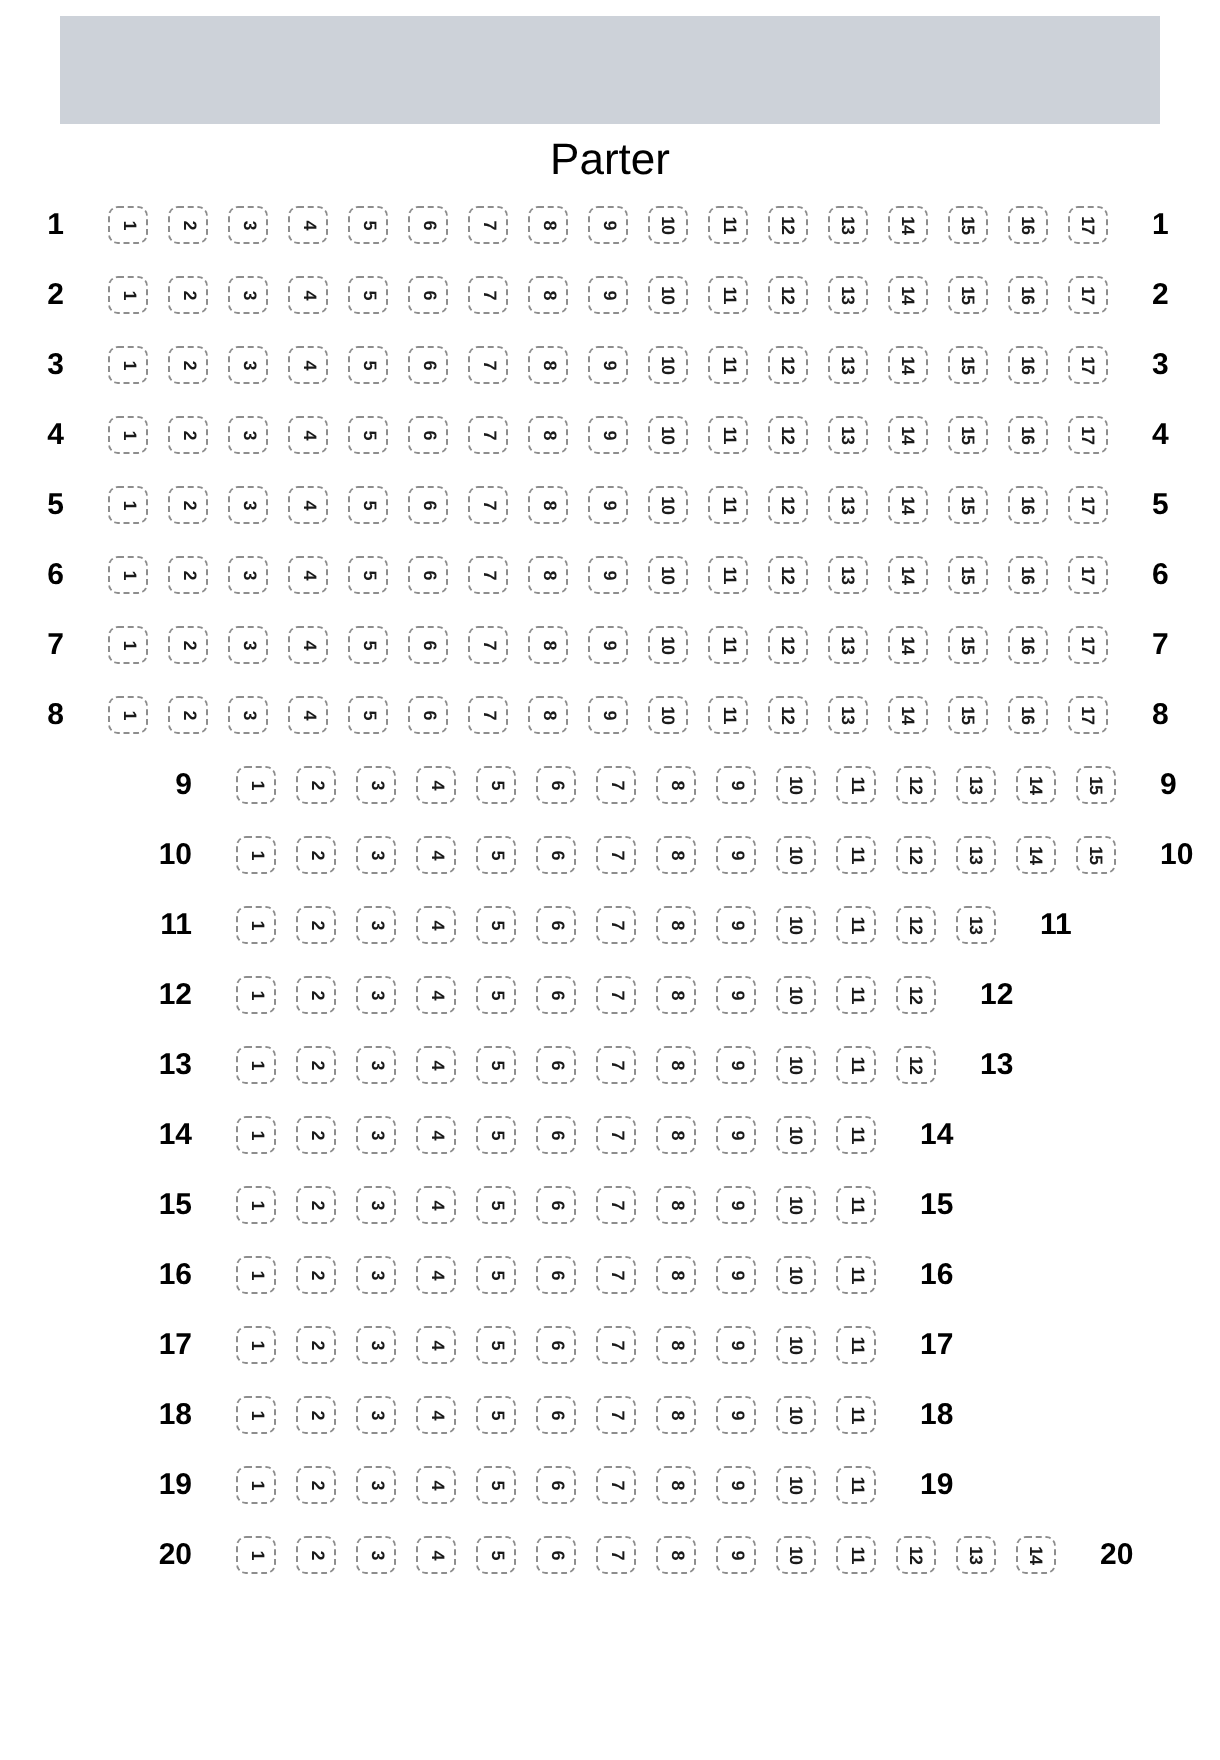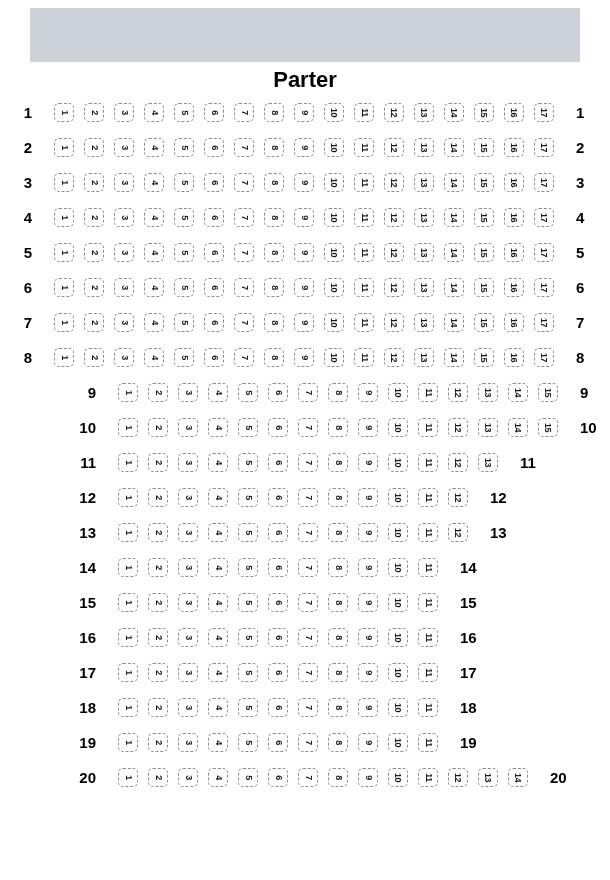--- a/index.html
+++ b/index.html
@@ -19,21 +19,21 @@
   .page { width: 610px; height: 880px; position: relative; }
   .stage {
     width: 550px; height: 54px;
     margin: 8px auto 0 auto;
     background: var(--stage-color);
   }
   .title {
     margin-top: 5px;
     text-align: center;
     font-size: 22px;
-    font-weight: bold;
+    font-weight: normal;
     color: #000;
     letter-spacing: 0px;
   }
   .seat-map { margin-top: 2px; }
   .row {
     display: flex;
     align-items: center;
     height: 35px;
   }
   .row-label {

